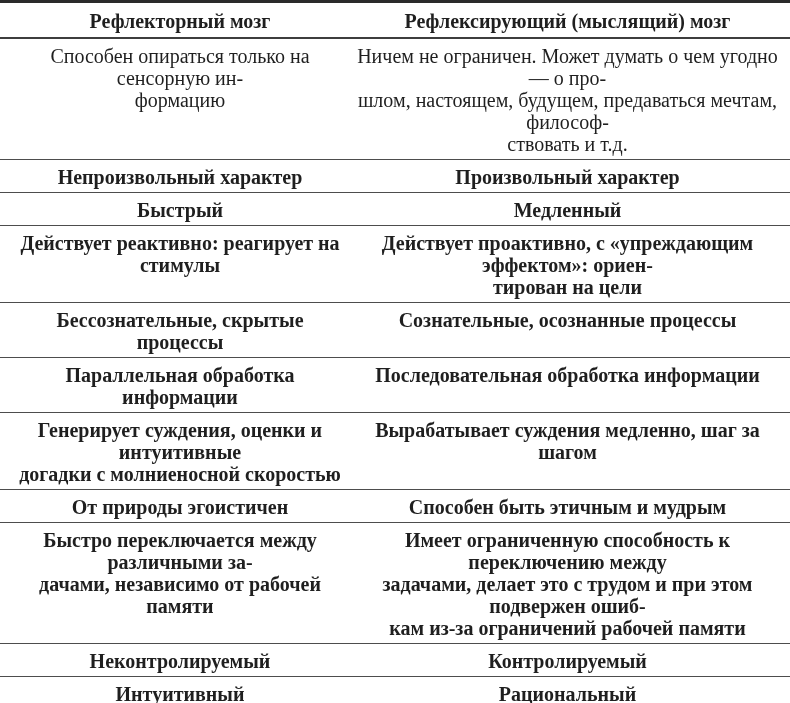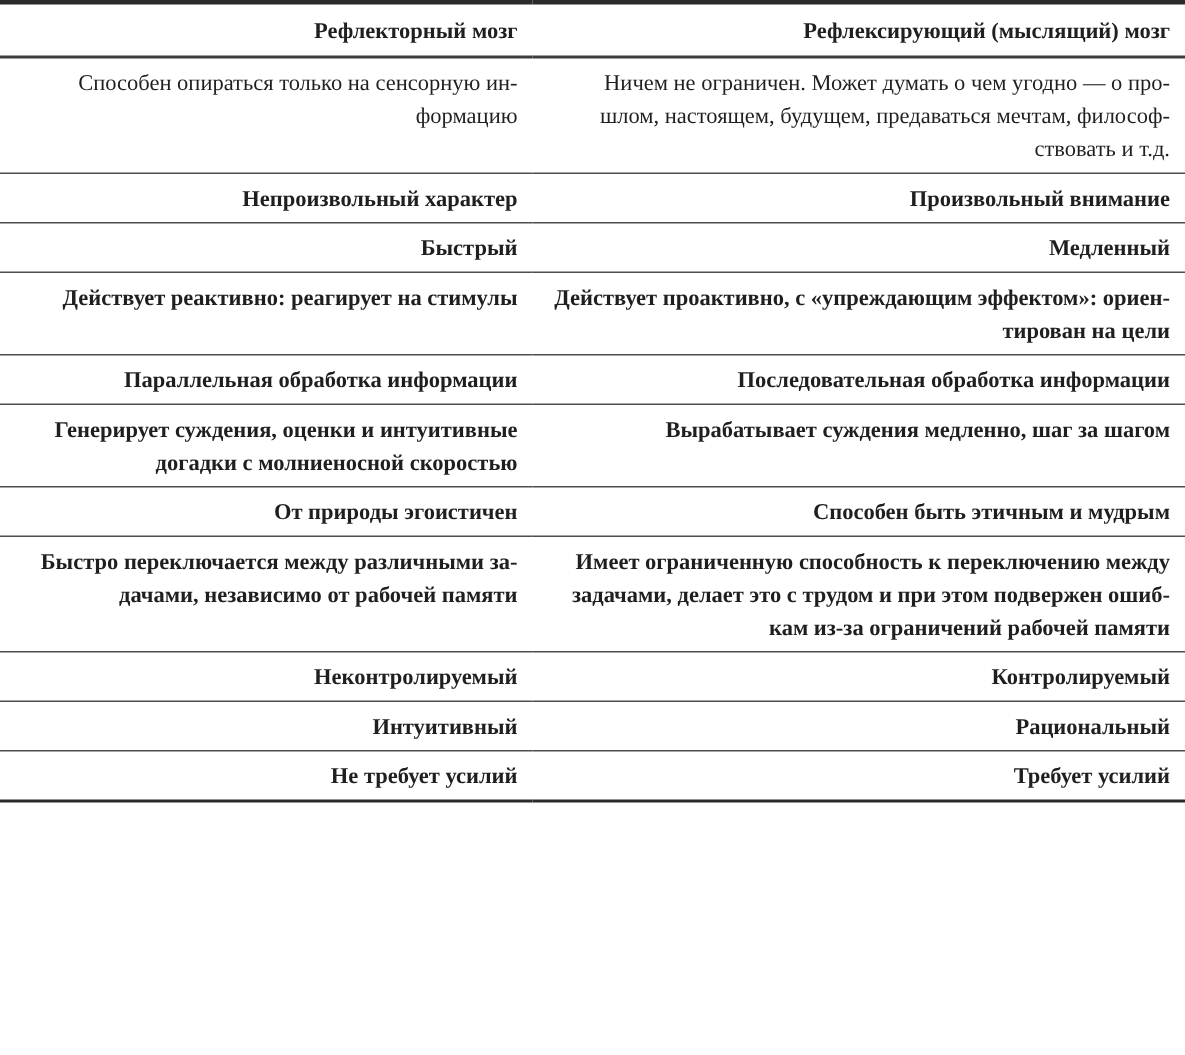--- a/index.html
+++ b/index.html
@@ -20,22 +20,22 @@
     border-collapse: collapse;
     table-layout: fixed;
     color: #1f1f1f;
     border-top: 3px solid #2a2a2a;
     border-bottom: 2px solid #2a2a2a;
   }
   table.cmp col.c1 { width: 355px; }
   table.cmp col.c2 { width: 435px; }
   table.cmp th, table.cmp td {
     vertical-align: top;
-    text-align: right;
-    font-size: 15px;
+    text-align: center;
+    font-size: 20px;
     line-height: 22px;
     white-space: pre-line;
     padding: 6px 10px 4px 15px;
   }
   table.cmp th.col2, table.cmp td.col2 {
     padding-left: 0;
   }
   table.cmp thead th {
     font-weight: bold;
     padding-top: 7px;
@@ -65,30 +65,34 @@
     <tbody>
       <tr>
         <td class="col1">Способен опираться только на сенсорную ин-
 формацию</td>
         <td class="col2">Ничем не ограничен. Может думать о чем угодно — о про-
 шлом, настоящем, будущем, предаваться мечтам, философ-
 ствовать и т.д.</td>
       </tr>
       <tr>
         <td class="col1">Непроизвольный характер</td>
-        <td class="col2">Произвольный внимание</td>
+        <td class="col2">Произвольный характер</td>
       </tr>
       <tr>
         <td class="col1">Быстрый</td>
         <td class="col2">Медленный</td>
       </tr>
       <tr>
         <td class="col1">Действует реактивно: реагирует на стимулы</td>
         <td class="col2">Действует проактивно, с «упреждающим эффектом»: ориен-
 тирован на цели</td>
+      </tr>
+      <tr>
+        <td class="col1">Бессознательные, скрытые процессы</td>
+        <td class="col2">Сознательные, осознанные процессы</td>
       </tr>
       <tr>
         <td class="col1">Параллельная обработка информации</td>
         <td class="col2">Последовательная обработка информации</td>
       </tr>
       <tr>
         <td class="col1">Генерирует суждения, оценки и интуитивные
 догадки с молниеносной скоростью</td>
         <td class="col2">Вырабатывает суждения медленно, шаг за шагом</td>
       </tr>

